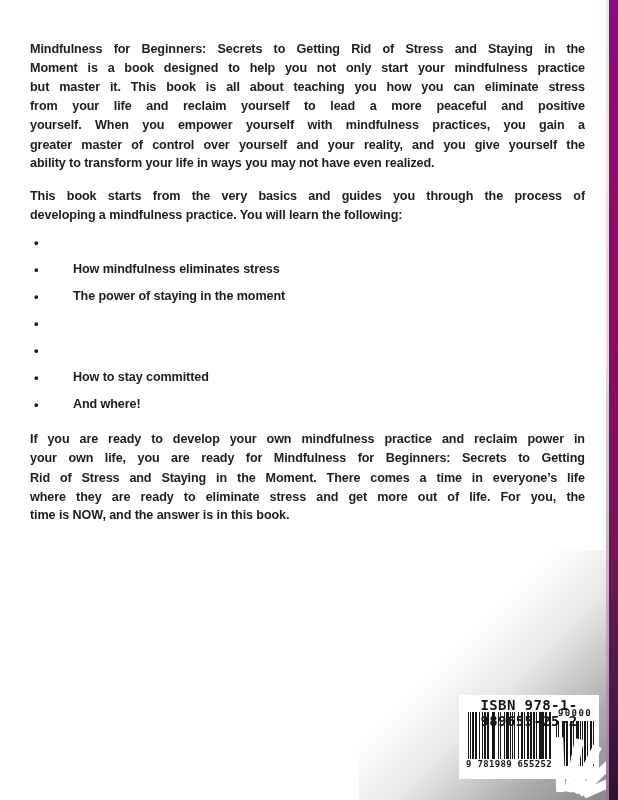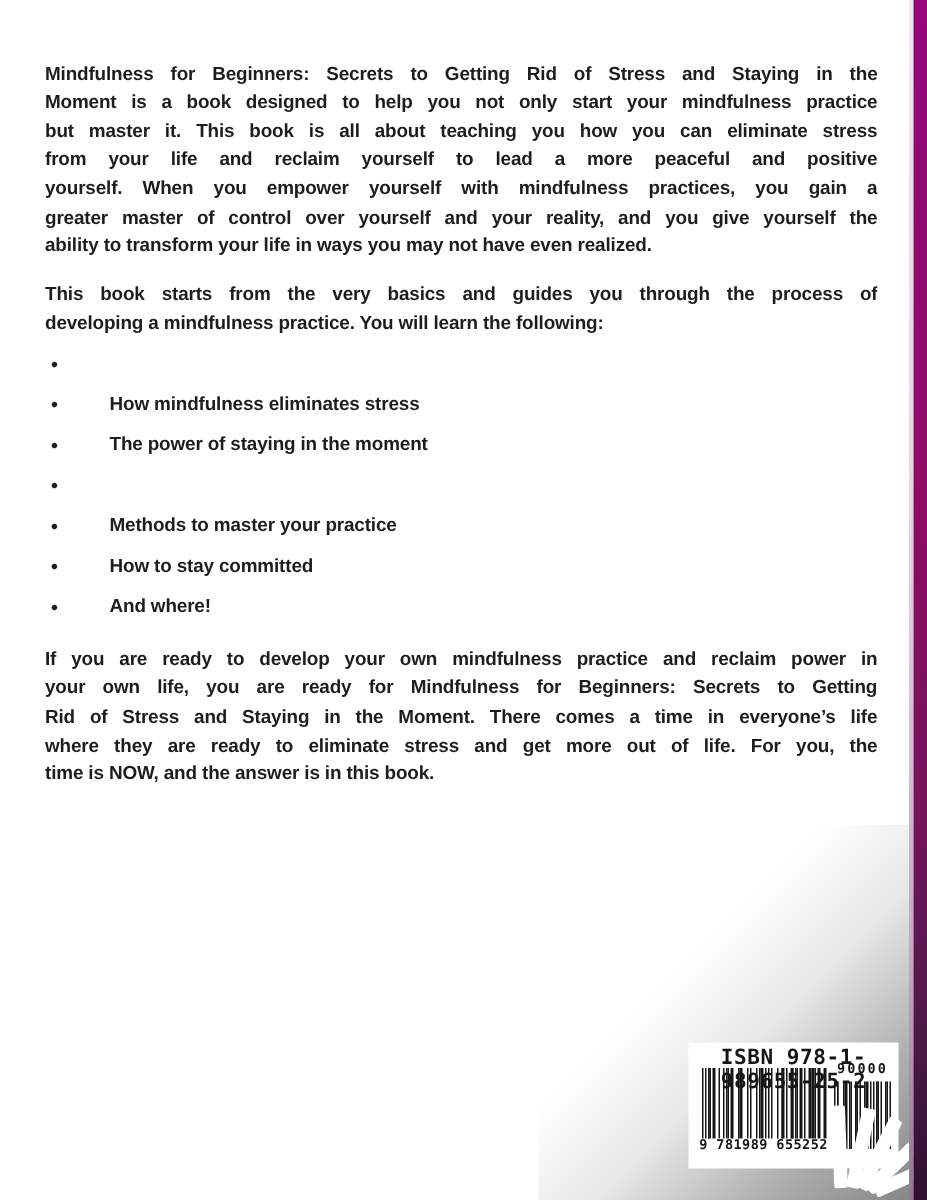--- a/index.html
+++ b/index.html
@@ -204,21 +204,21 @@
             <span>of</span>
           </div>
           <div class="line last">developing a mindfulness practice. You will learn the following:</div>
         </div>
       </div>
     <div id="bullet-list" class="bullets">
         <div class="bullet-item"><span class="bullet-dot">•</span></div>
         <div class="bullet-item"><span class="bullet-dot">•</span><span>How mindfulness eliminates stress</span></div>
         <div class="bullet-item"><span class="bullet-dot">•</span><span>The power of staying in the moment</span></div>
         <div class="bullet-item"><span class="bullet-dot">•</span></div>
-        <div class="bullet-item"><span class="bullet-dot">•</span><span>Methods to master your practice</span></div>
+        <div class="bullet-item"><span class="bullet-dot">•</span></div>
         <div class="bullet-item"><span class="bullet-dot">•</span><span>How to stay committed</span></div>
         <div class="bullet-item"><span class="bullet-dot">•</span><span>And where!</span></div>
       </div>
     <div id="closing-para" class="para closing">
         <div class="line">
           <span>If</span>
           <span>you</span>
           <span>are</span>
           <span>ready</span>
           <span>to</span>

